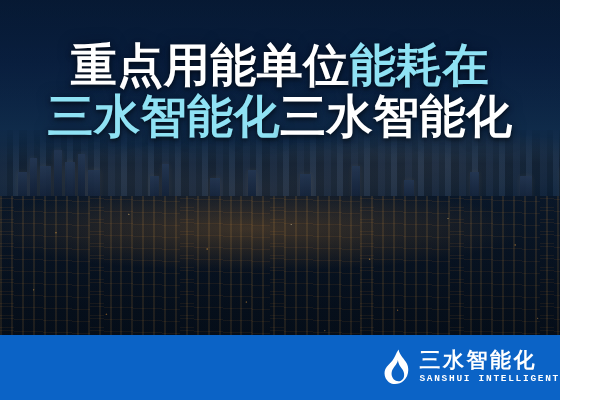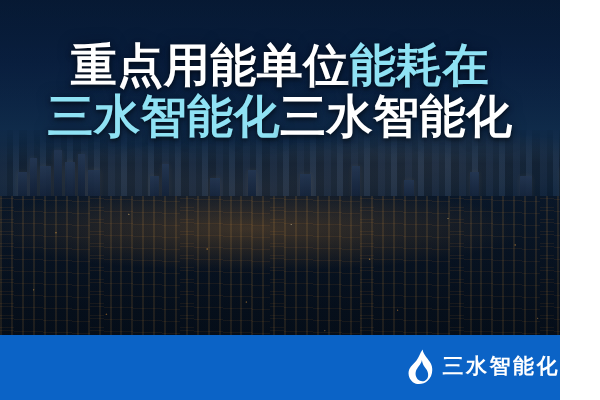--- a/index.html
+++ b/index.html
@@ -230,17 +230,18 @@
   </div>
 
   <div class="footer">
     <div class="logo">
       <svg class="logo-mark" viewBox="0 0 26 38" aria-hidden="true">
         <path d="M14.6 0.5 C15.6 6.5 20.4 9.8 22.8 14.6 C25.6 20.2 24.3 27.6 19.6 31.8 C15.6 35.4 9.2 36.2 4.9 33.2 C0.9 30.4 -0.6 24.6 1.4 20.1 C2.9 16.7 6.1 14.6 8.3 11.7 C11.0 8.2 11.9 4.2 14.6 0.5 Z" fill="#ffffff"></path>
         <path d="M13.9 11.0 C13.2 15.6 9.2 18.1 7.9 22.3 C6.8 25.9 8.5 30.3 11.9 31.8 C14.4 32.9 17.6 32.0 19.1 29.7 C21.0 26.8 20.2 22.6 18.1 19.9 C16.2 17.5 14.1 14.6 13.9 11.0 Z" fill="#0b63c6"></path>
       </svg>
       <div class="logo-text">
         <span class="logo-cn">三水智能化</span>
+        <span class="logo-en">SANSHUI INTELLIGENT</span>
       </div>
     </div>
   </div>
 
 </div>
 
 </body></html>

